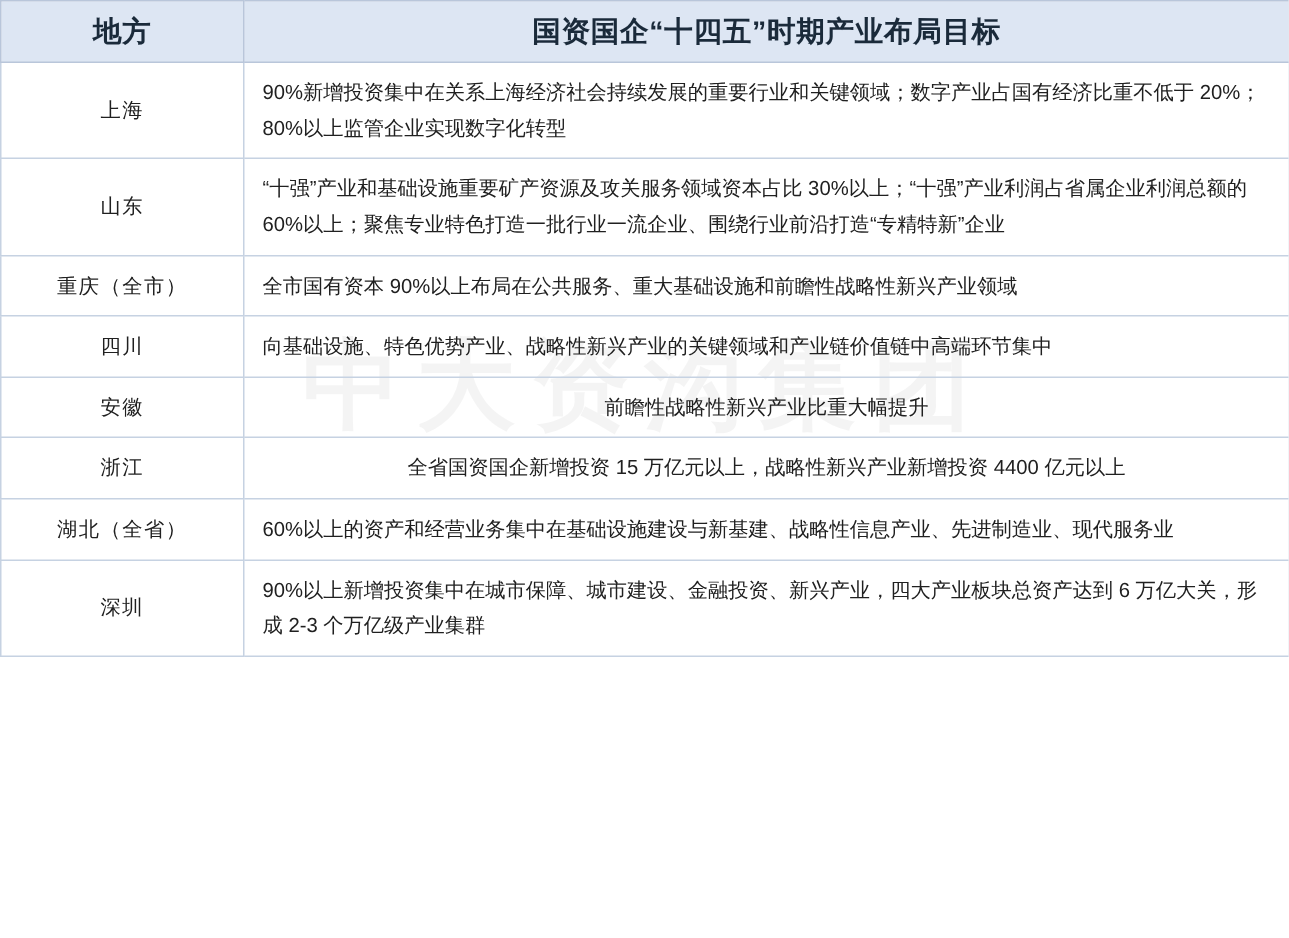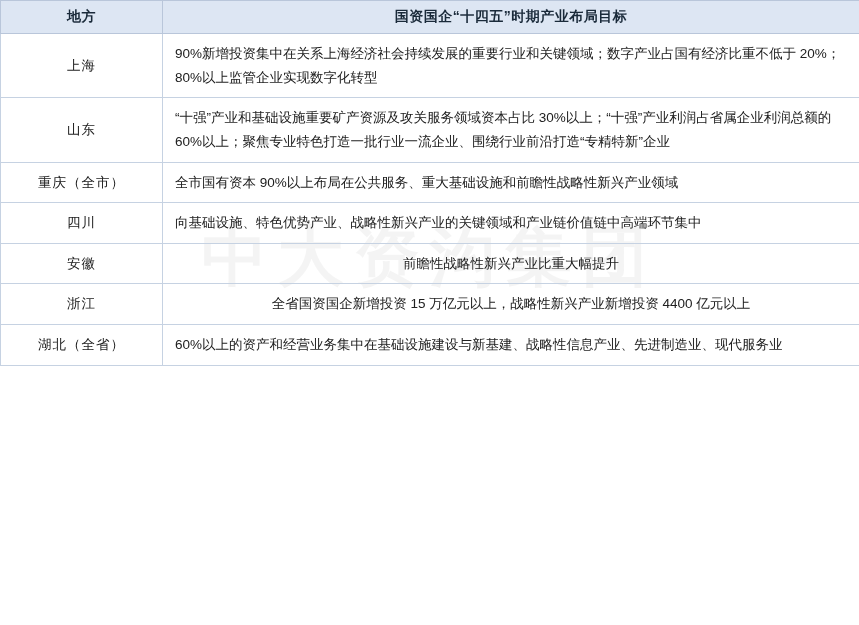--- a/index.html
+++ b/index.html
@@ -38,21 +38,21 @@
     width: 859px;
     table-layout: fixed;
     background: transparent;
   }
   table.layout-table col.col-region { width: 162px; }
   table.layout-table col.col-content { width: 697px; }
 
   thead th {
     background: #dde6f3;
     border: 1px solid #b9c6da;
-    font-size: 14px;
+    font-size: 19px;
     font-weight: bold;
     color: #1a2a3a;
     padding: 7px 6px;
     text-align: center;
     vertical-align: middle;
     letter-spacing: 0.5px;
   }
   tbody td {
     border: 1px solid #c6d2e2;
     font-size: 13.5px;
@@ -113,14 +113,18 @@
       <td class="content-cell center">前瞻性战略性新兴产业比重大幅提升</td>
     </tr>
     <tr>
       <td class="region-cell">浙江</td>
       <td class="content-cell center">全省国资国企新增投资 15 万亿元以上，战略性新兴产业新增投资 4400 亿元以上</td>
     </tr>
     <tr>
       <td class="region-cell">湖北（全省）</td>
       <td class="content-cell">60%以上的资产和经营业务集中在基础设施建设与新基建、战略性信息产业、先进制造业、现代服务业</td>
     </tr>
+    <tr>
+      <td class="region-cell">深圳</td>
+      <td class="content-cell">90%以上新增投资集中在城市保障、城市建设、金融投资、新兴产业，四大产业板块总资产达到 6 万亿大关，形成 2-3 个万亿级产业集群</td>
+    </tr>
   </tbody>
 </table>
 
 </body></html>

